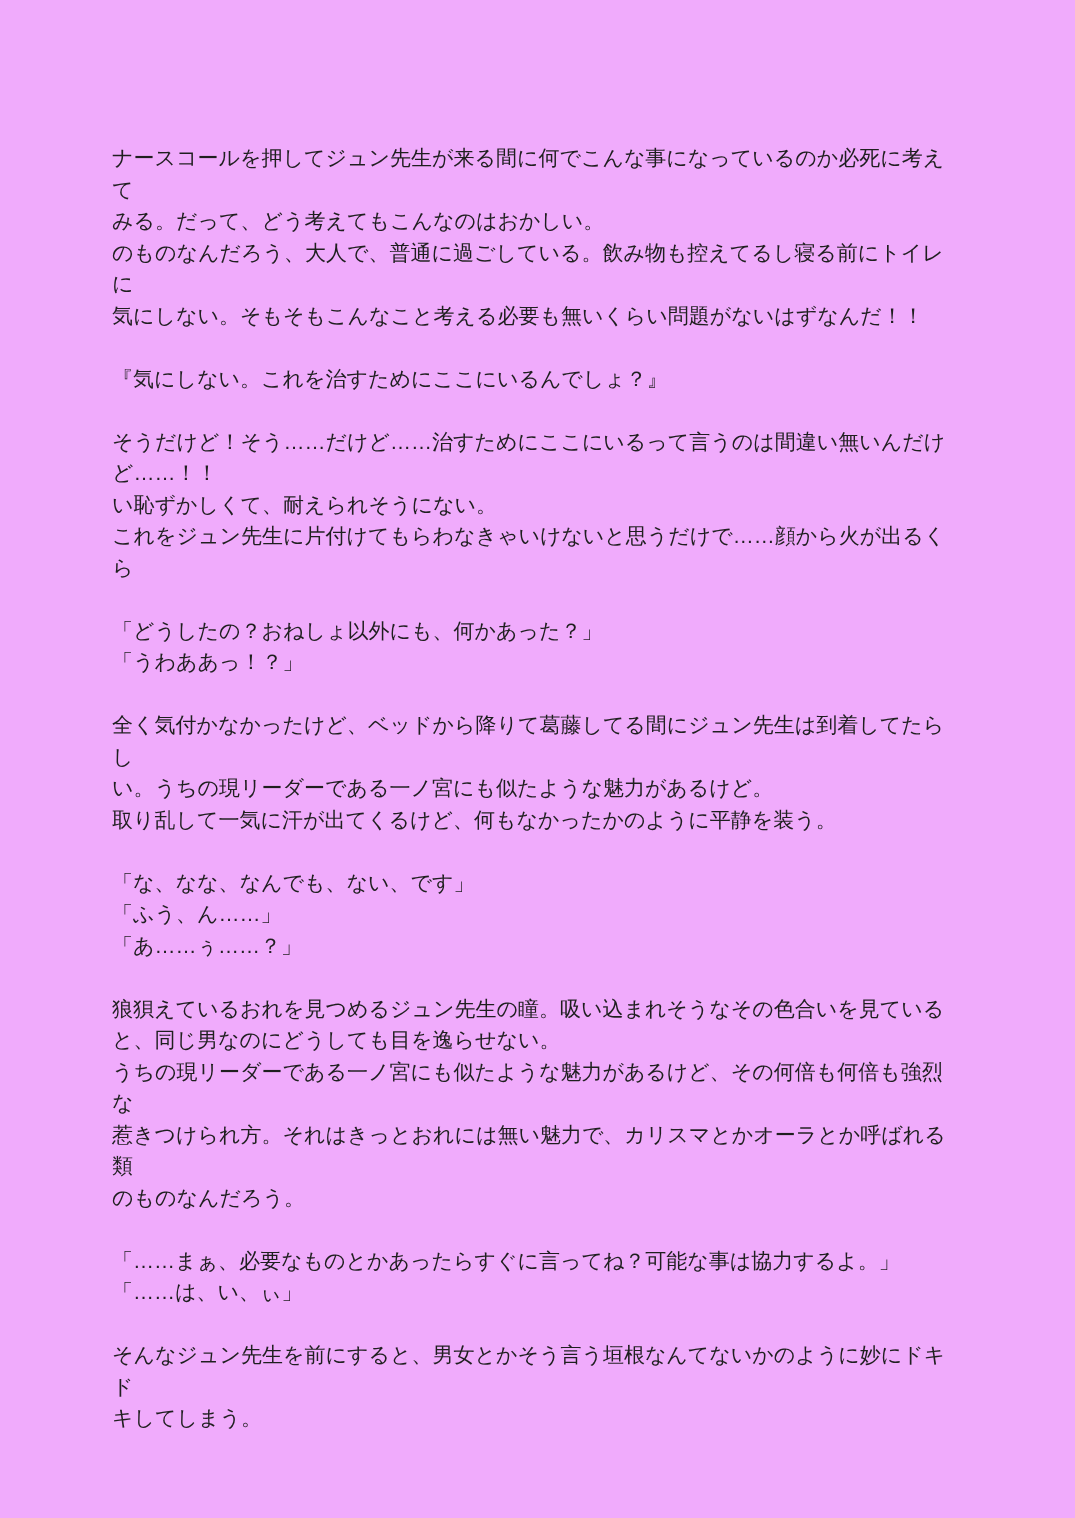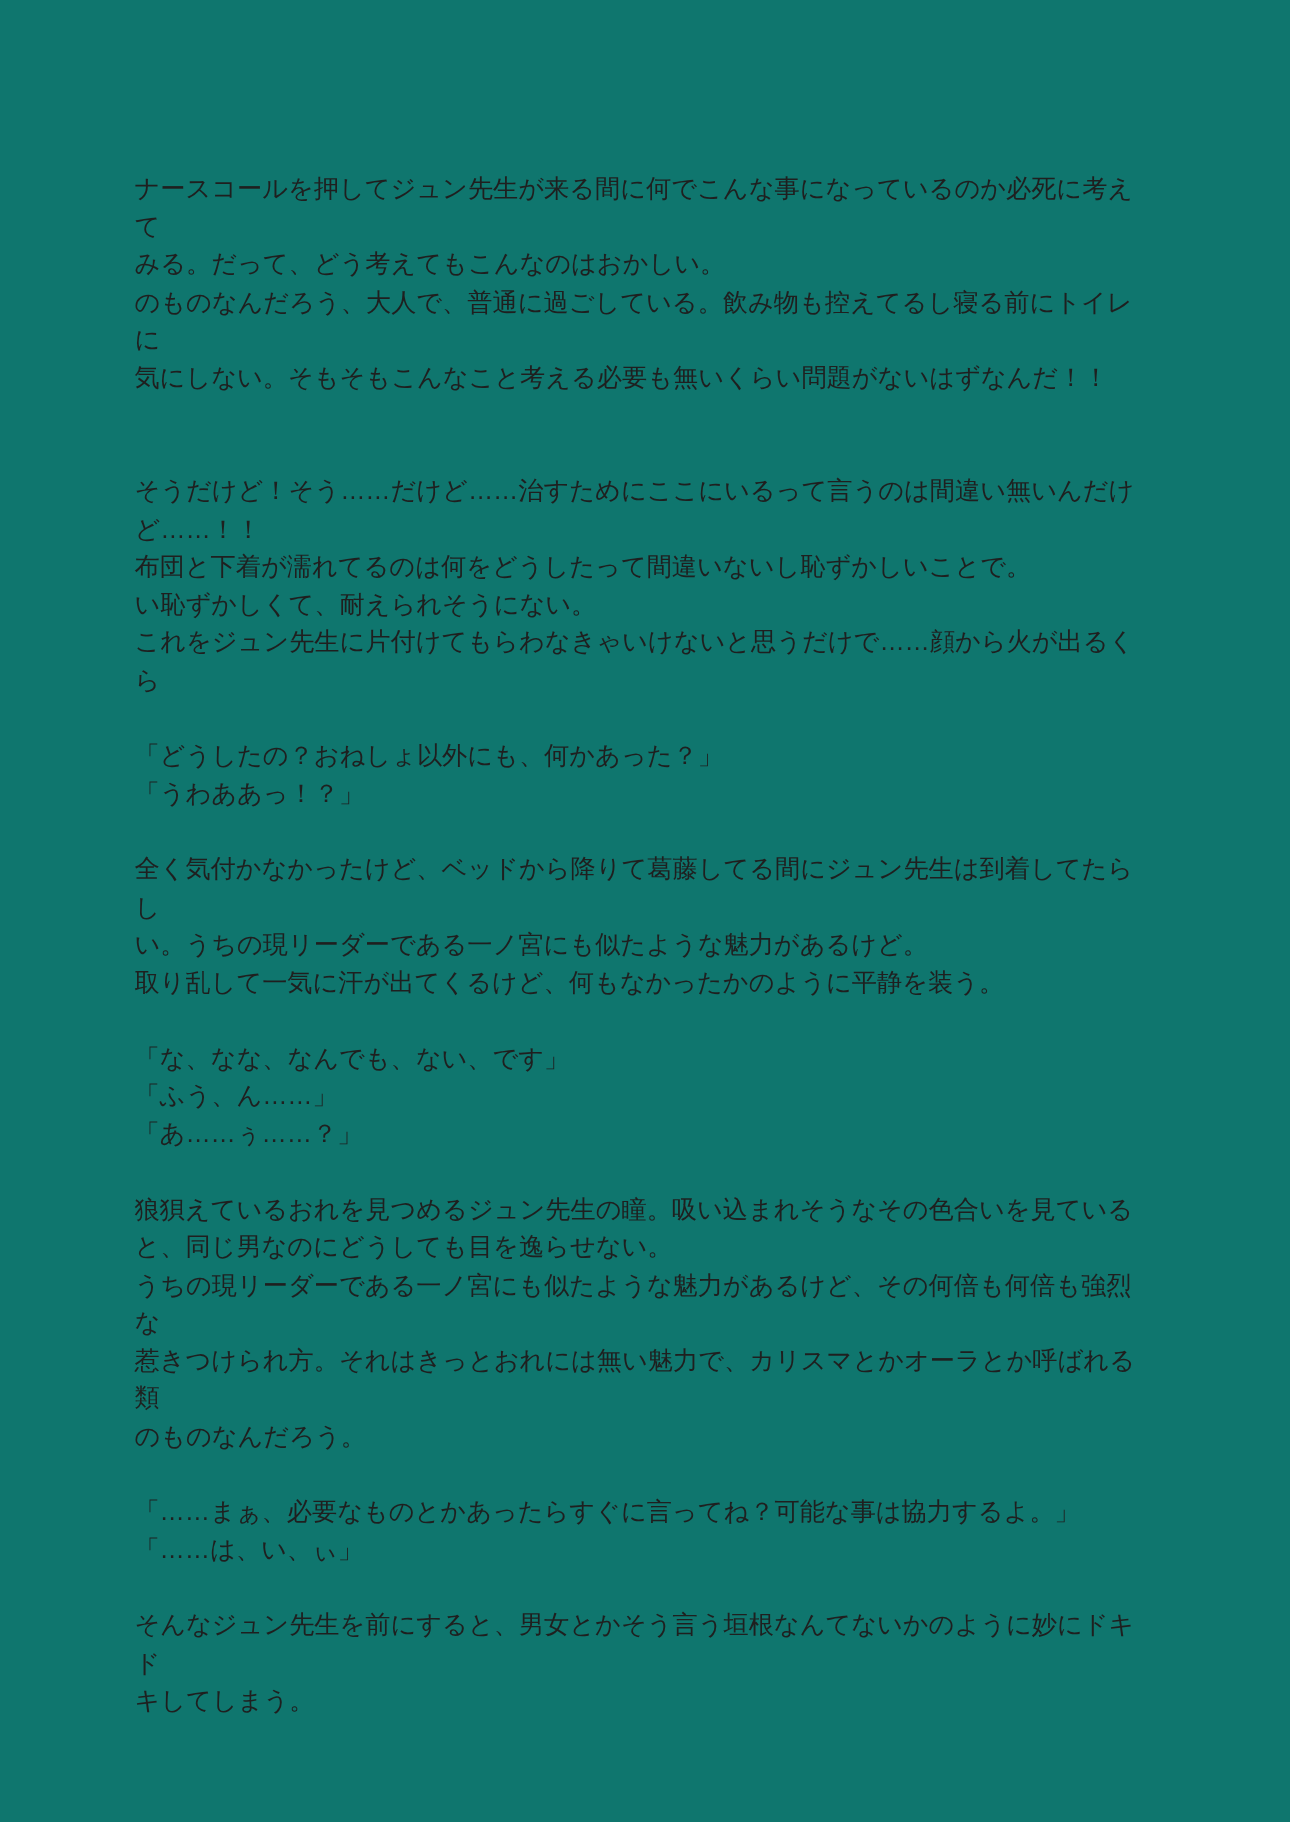--- a/index.html
+++ b/index.html
@@ -4,21 +4,21 @@
 <style>
   html, body {
     margin: 0;
     padding: 0;
     background: #ffffff;
   }
   .page {
     position: relative;
     width: 1075px;
     height: 1518px;
-    background: #0f766e;
+    background: #f0abfc;
     overflow: hidden;
   }
   .text-body {
     position: absolute;
     top: 142px;
     left: 112px;
     width: 850px;
     font-family: "Liberation Sans", "DejaVu Sans", sans-serif;
     font-size: 21px;
     line-height: 31.5px;
@@ -34,24 +34,24 @@
 </head>
 <body>
 
 <div class="page">
   <main class="text-body" id="lines-container" style="color: rgb(31, 31, 31);">
       <div class="line">ナースコールを押してジュン先生が来る間に何でこんな事になっているのか必死に考えて</div>
       <div class="line">みる。だって、どう考えてもこんなのはおかしい。</div>
       <div class="line">のものなんだろう、大人で、普通に過ごしている。飲み物も控えてるし寝る前にトイレに</div>
       <div class="line">気にしない。そもそもこんなこと考える必要も無いくらい問題がないはずなんだ！！</div>
       <div class="line">&nbsp;</div>
+      <div class="line">『気にしない。これを治すためにここにいるんでしょ？』</div>
       <div class="line">&nbsp;</div>
       <div class="line">そうだけど！そう……だけど……治すためにここにいるって言うのは間違い無いんだけ</div>
       <div class="line">ど……！！</div>
-      <div class="line">布団と下着が濡れてるのは何をどうしたって間違いないし恥ずかしいことで。</div>
       <div class="line">い恥ずかしくて、耐えられそうにない。</div>
       <div class="line">これをジュン先生に片付けてもらわなきゃいけないと思うだけで……顔から火が出るくら</div>
       <div class="line">&nbsp;</div>
       <div class="line">「どうしたの？おねしょ以外にも、何かあった？」</div>
       <div class="line">「うわああっ！？」</div>
       <div class="line">&nbsp;</div>
       <div class="line">全く気付かなかったけど、ベッドから降りて葛藤してる間にジュン先生は到着してたらし</div>
       <div class="line">い。うちの現リーダーである一ノ宮にも似たような魅力があるけど。</div>
       <div class="line">取り乱して一気に汗が出てくるけど、何もなかったかのように平静を装う。</div>
       <div class="line">&nbsp;</div>

